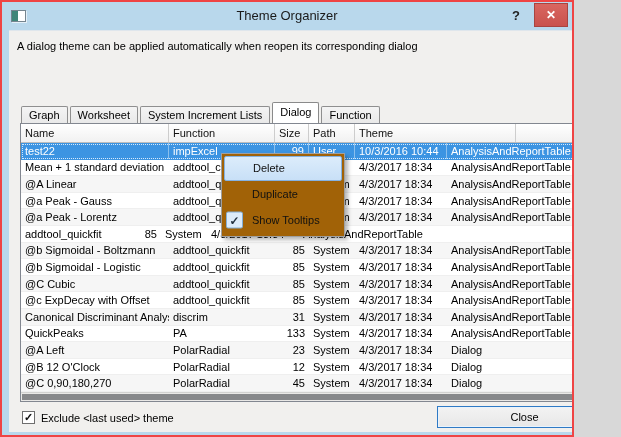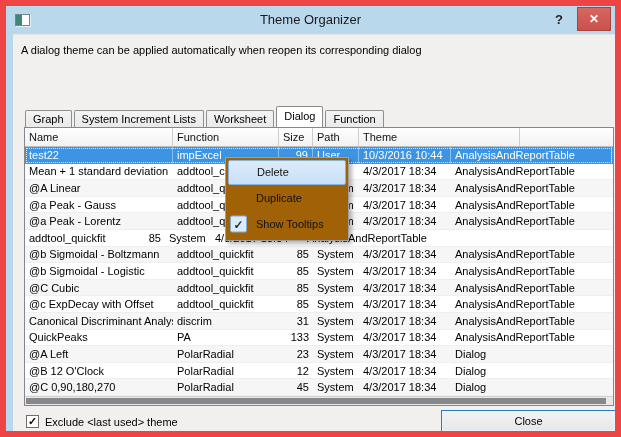--- a/index.html
+++ b/index.html
@@ -1,19 +1,19 @@
 <!DOCTYPE html>
 <html><head>
 <meta charset="utf-8">
 <style>
   html,body { margin:0; padding:0; background:#d8d8d8; }
   * { box-sizing:border-box; }
   .window {
-    position:relative; width:621px; height:437px;
-    background:#b9d8ec; border:6px solid #ef4444;
+    position:relative; width:574px; height:437px;
+    background:#b9d8ec; border:2px solid #ef4444;
     font-family:"Liberation Sans", sans-serif;
     overflow:hidden;
   }
   
   .titlebar { position:absolute; left:0; top:0; right:0; height:28px; }
   .app-icon {
     position:absolute; left:9px; top:8px; width:15px; height:12px;
     background:linear-gradient(to right,#3f8679 0 45%, #ffffff 45%);
     border:1px solid #75858f; box-shadow:1px 1px 0 rgba(255,255,255,.6);
   }
@@ -123,22 +123,22 @@
     <div class="help-btn">?</div>
     <div class="close-btn"><span>✕</span></div>
   </div>
 
   <div class="client">
 
     <div class="desc">A dialog theme can be applied automatically when reopen its corresponding dialog</div>
 
     <div class="tabs" id="tabs">
         <div class="tab">Graph</div>
+        <div class="tab">Worksheet</div>
         <div class="tab">System Increment Lists</div>
-        <div class="tab">Worksheet</div>
         <div class="tab active">Dialog</div>
         <div class="tab">Function</div>
       </div>
 
     <div class="listview">
       <div class="lv-header" id="lvheader">
           <div class="hcell" style="width: 148px;">Name</div>
           <div class="hcell" style="width: 106px;">Function</div>
           <div class="hcell" style="width: 34px;">Size</div>
           <div class="hcell" style="width: 46px;">Path</div>

